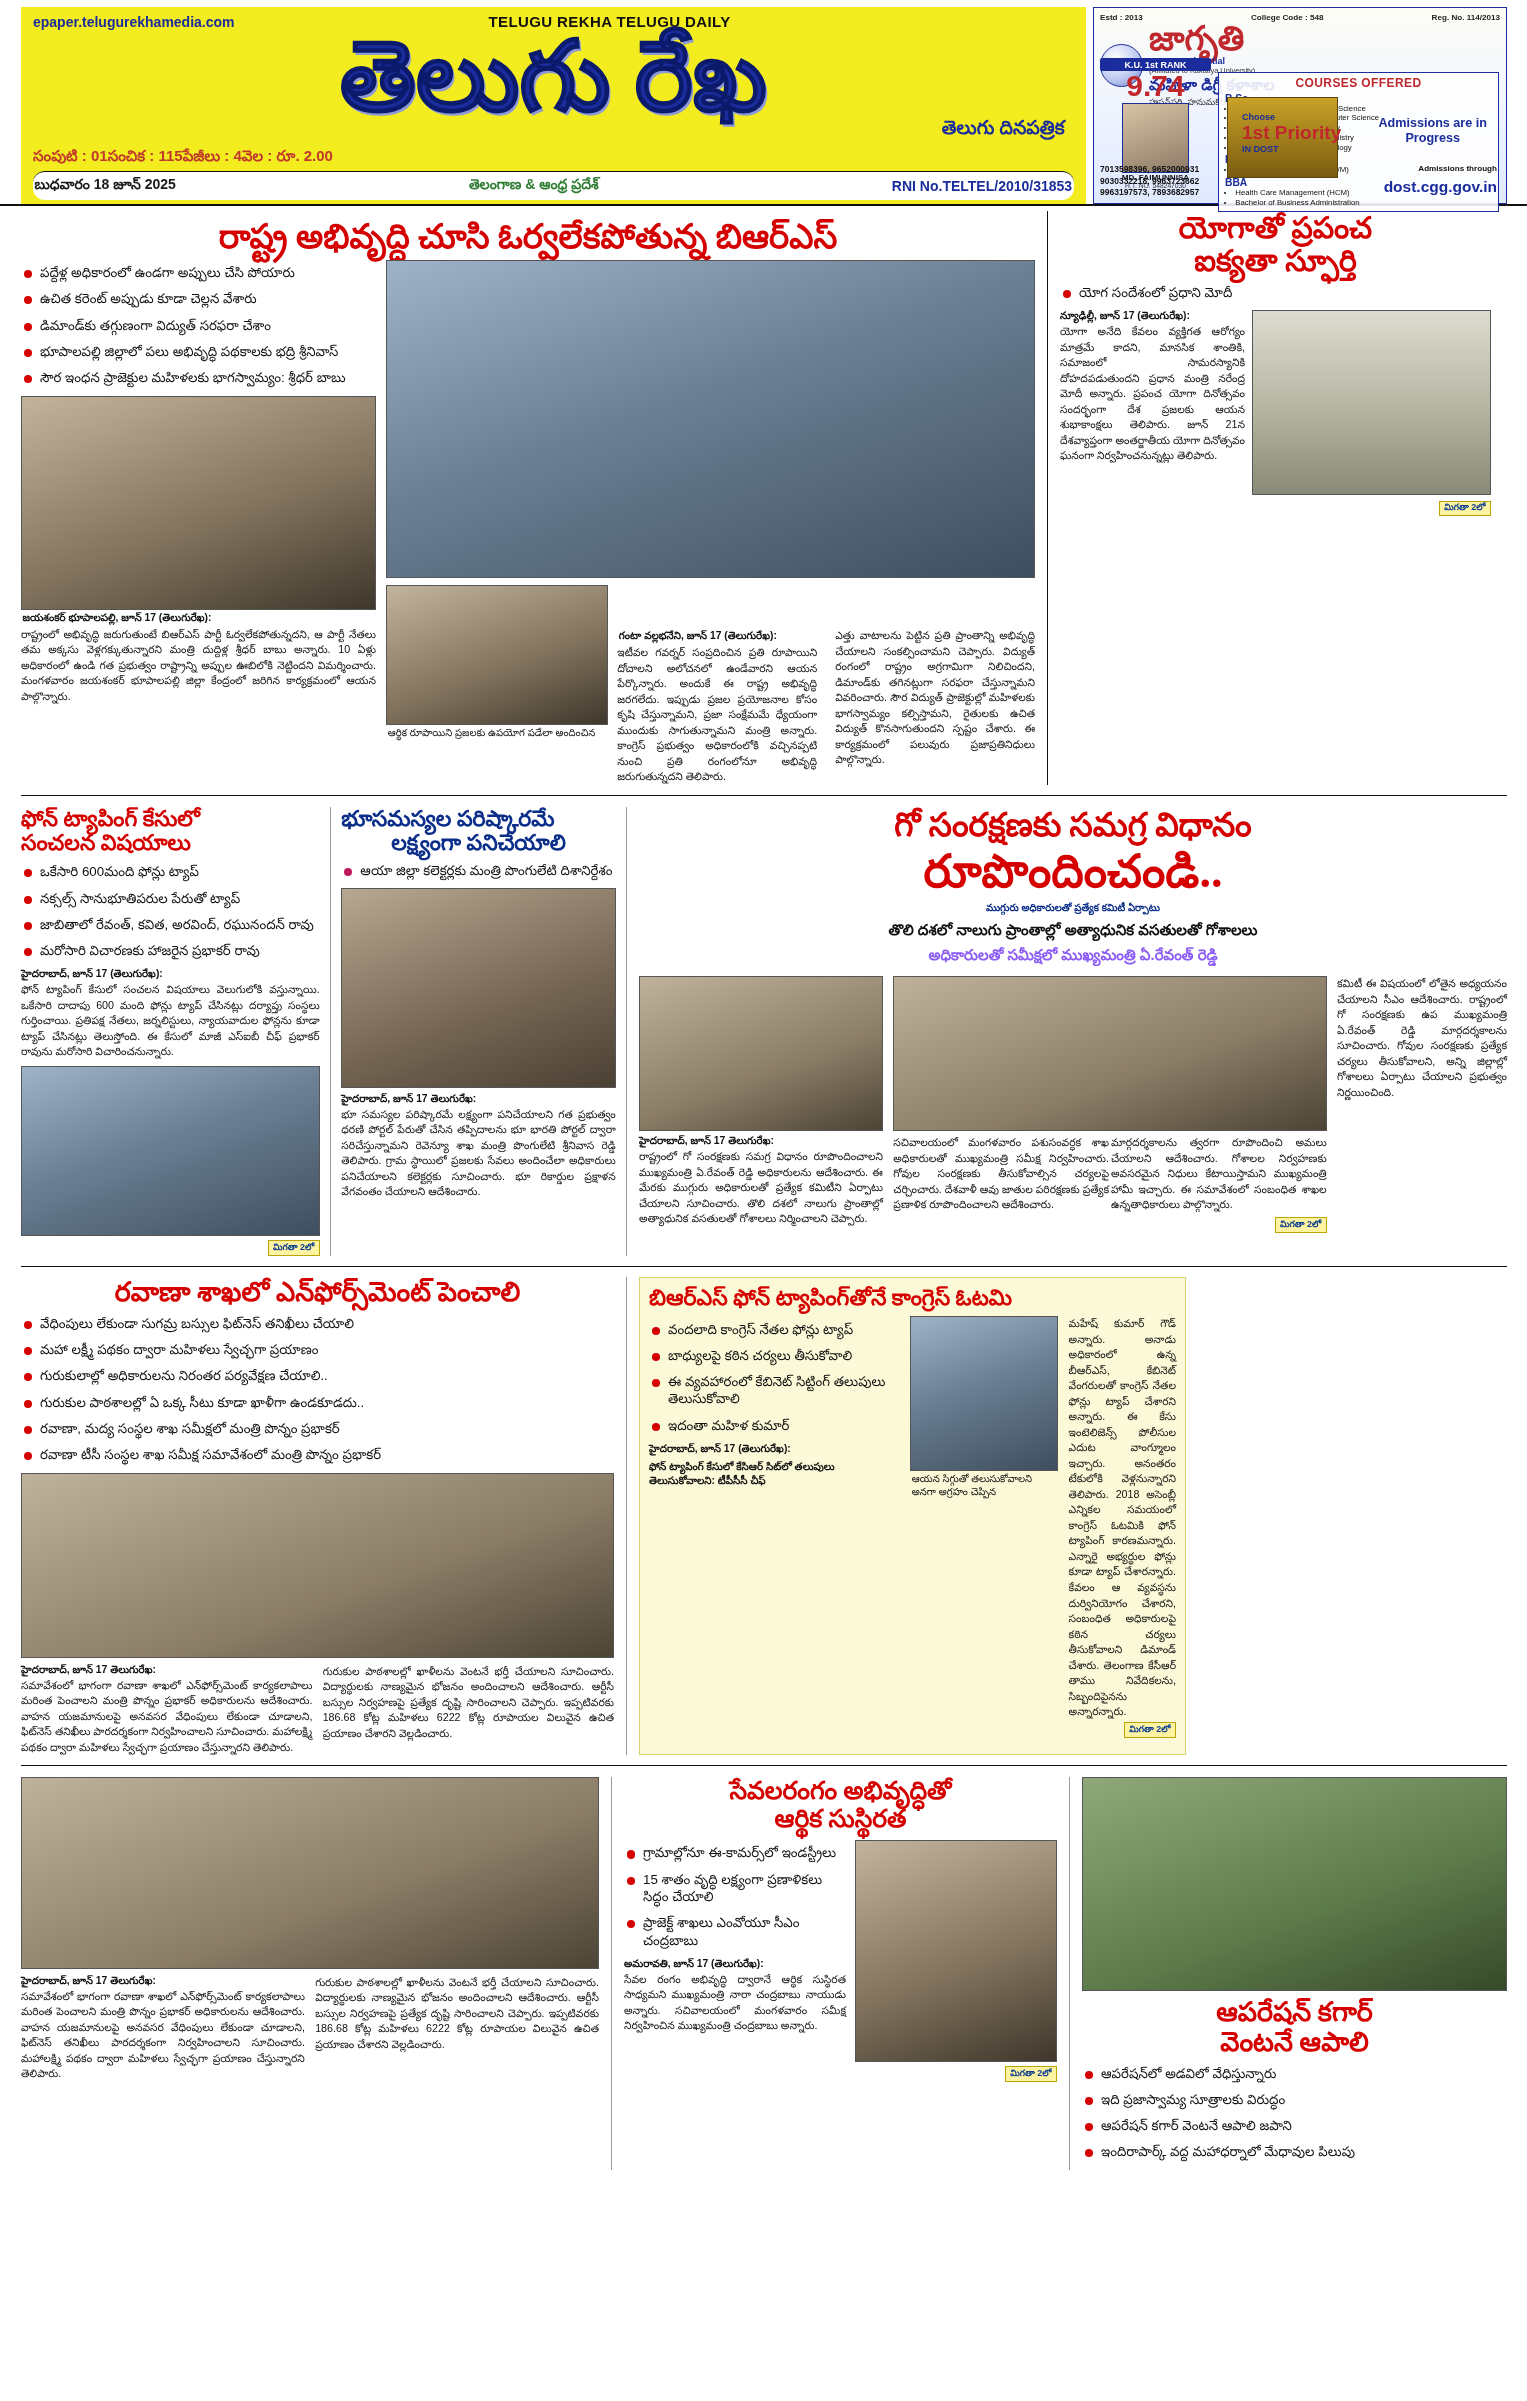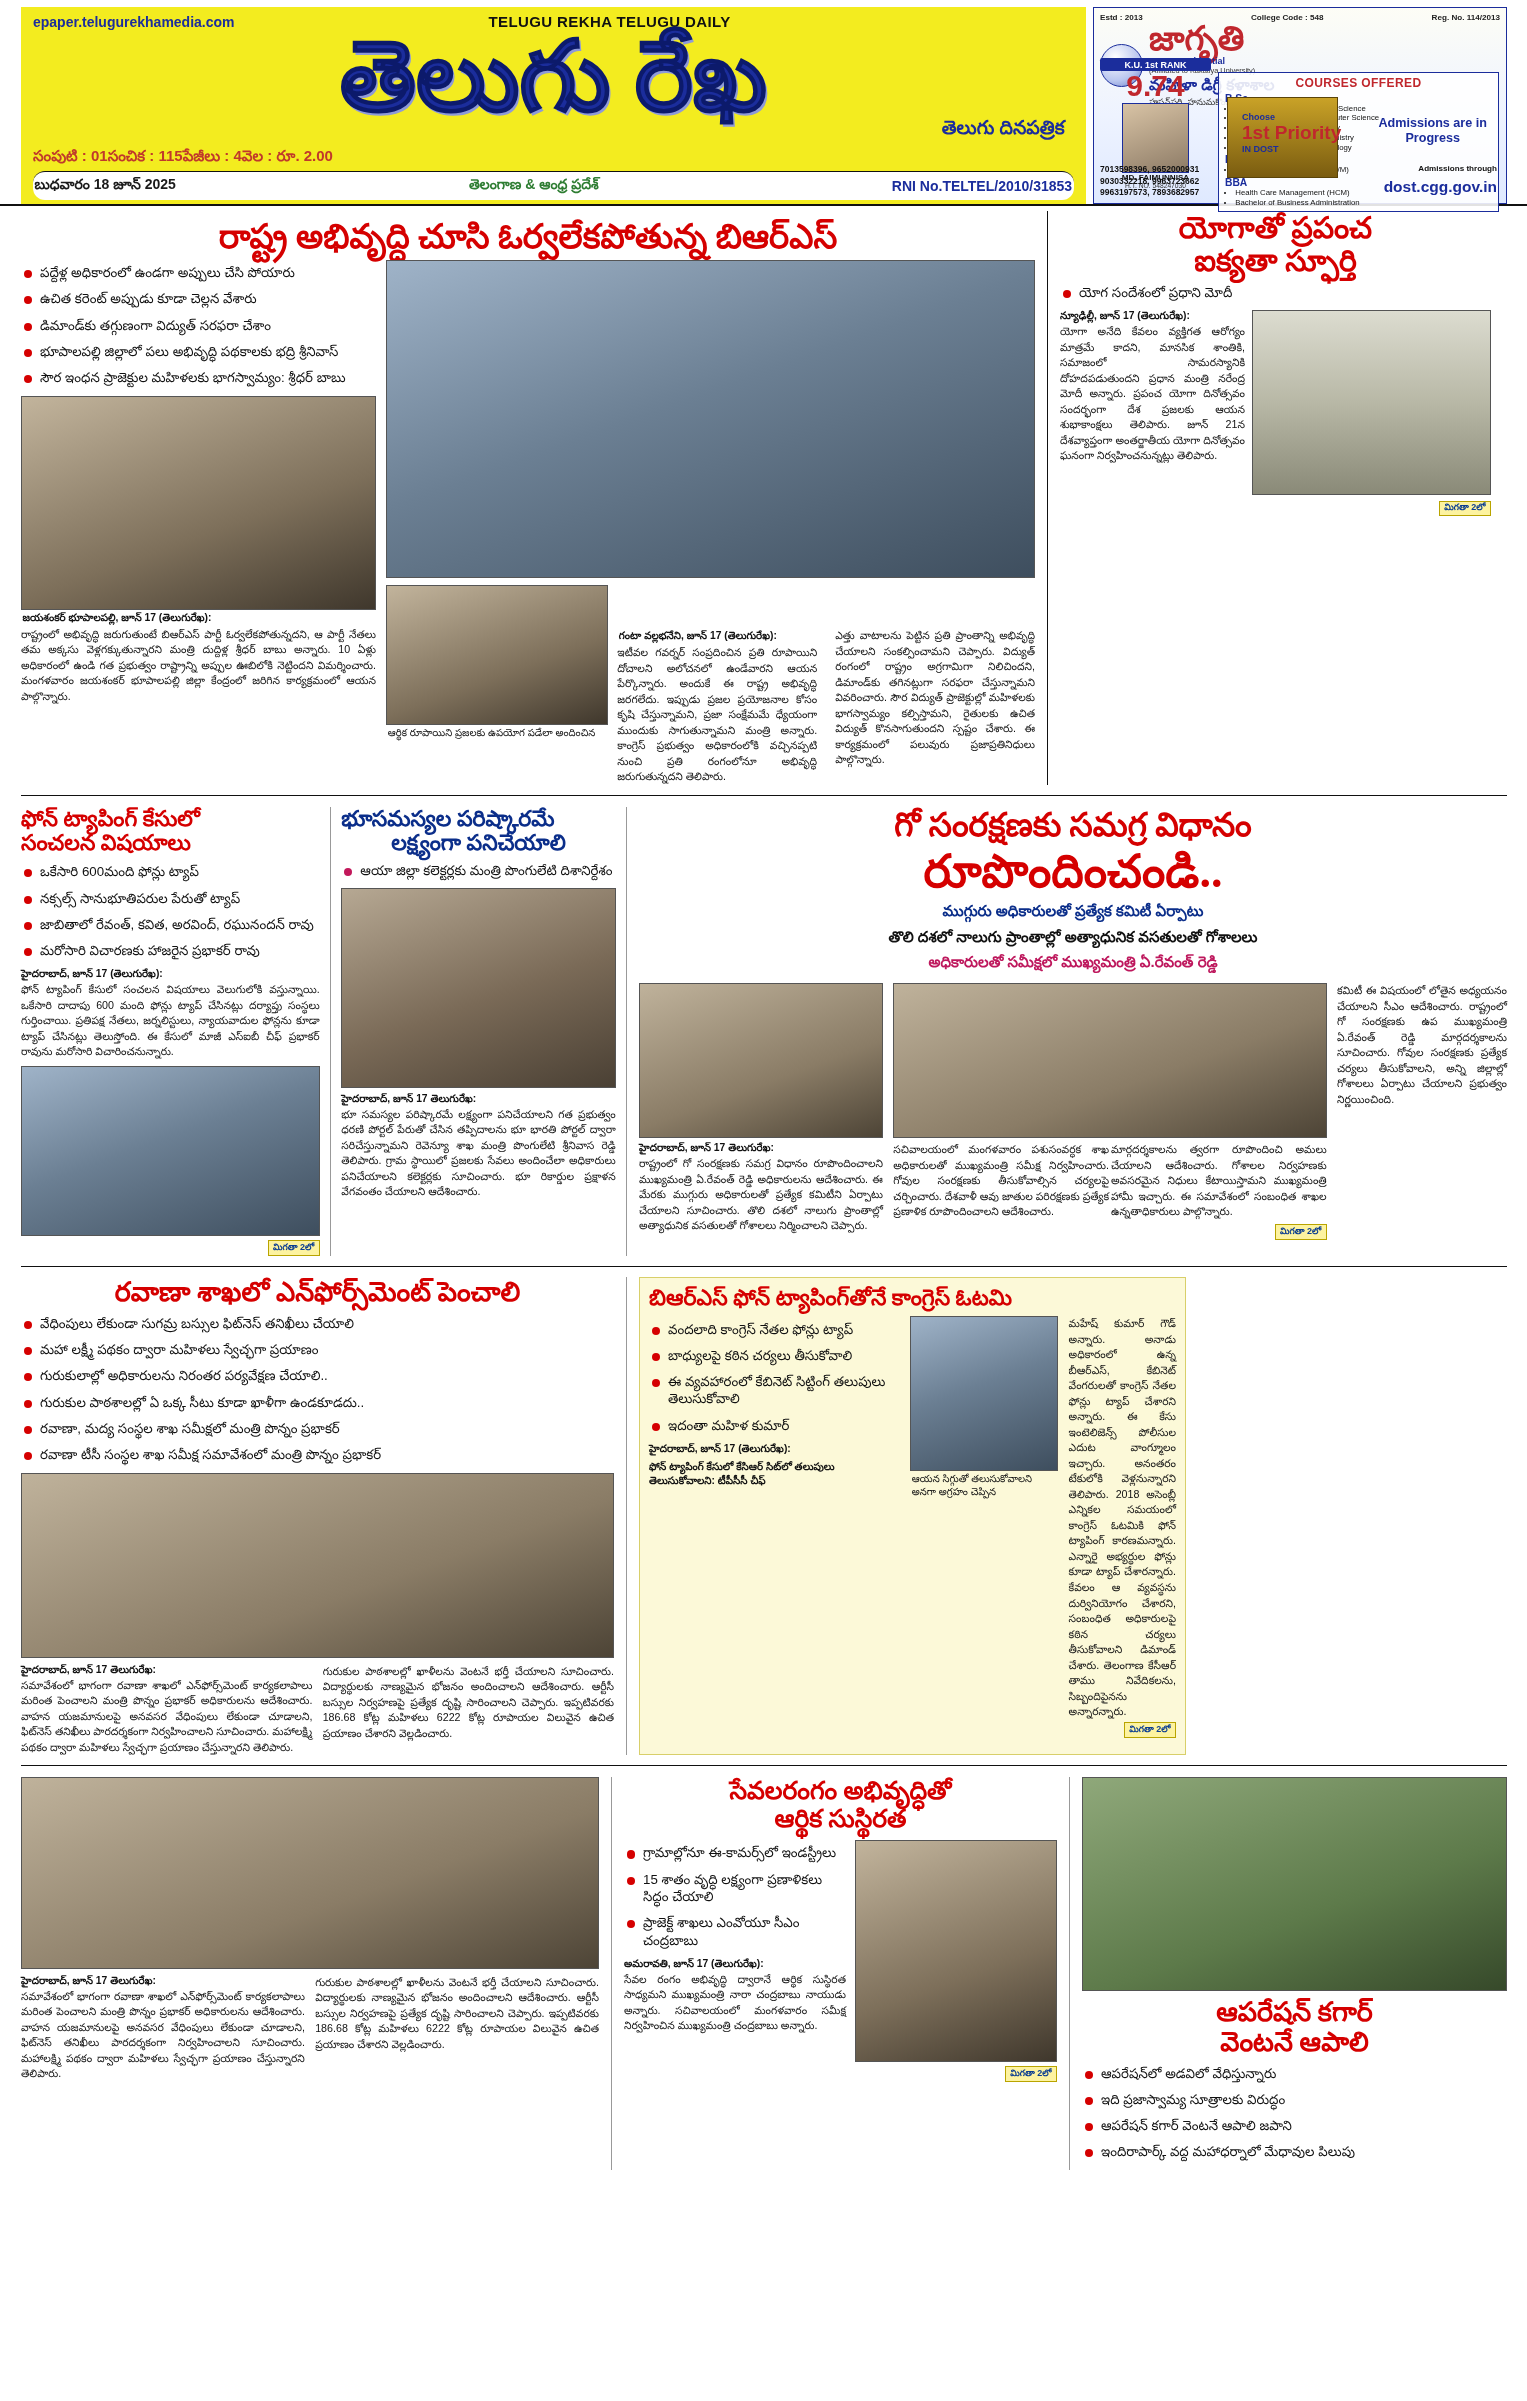--- a/index.html
+++ b/index.html
@@ -404,23 +404,23 @@
         <li>ఆయా జిల్లా కలెక్టర్లకు మంత్రి పొంగులేటి దిశానిర్దేశం</li>
       </ul>
       <div class="photo meeting" style="height:200px; margin-top:4.4px"></div>
       <div class="dateline" style="margin-top:4.4px">హైదరాబాద్, జూన్ 17 తెలుగురేఖ:</div>
       <div class="body-text">భూ సమస్యల పరిష్కారమే లక్ష్యంగా పనిచేయాలని గత ప్రభుత్వం ధరణి పోర్టల్ పేరుతో చేసిన తప్పిదాలను భూ భారతి పోర్టల్ ద్వారా సరిచేస్తున్నామని రెవెన్యూ శాఖ మంత్రి పొంగులేటి శ్రీనివాస రెడ్డి తెలిపారు. గ్రామ స్థాయిలో ప్రజలకు సేవలు అందించేలా అధికారులు పనిచేయాలని కలెక్టర్లకు సూచించారు. భూ రికార్డుల ప్రక్షాళన వేగవంతం చేయాలని ఆదేశించారు.</div>
     </div>
 
     <div style="flex:1; padding-left:12px;">
       <div class="headline-main" style="font-size:33px; padding-top:0">గో సంరక్షణకు సమగ్ర విధానం</div>
       <div class="headline-main" style="font-size:46px; padding-top:0">రూపొందించండి..</div>
-      <div style="text-align:center; color:#0b2e8a; font-weight:bold; font-size:15px">ముగ్గురు అధికారులతో ప్రత్యేక కమిటీ ఏర్పాటు</div>
+      <div style="text-align:center; color:#0b2e8a; font-weight:bold; font-size:10px">ముగ్గురు అధికారులతో ప్రత్యేక కమిటీ ఏర్పాటు</div>
       <div style="text-align:center; color:#111; font-weight:bold; font-size:15px; margin-top:4.4px">తొలి దశలో నాలుగు ప్రాంతాల్లో అత్యాధునిక వసతులతో గోశాలలు</div>
-      <div style="text-align:center; color:#be185d; font-weight:bold; font-size:15px; margin-top:4.4px">అధికారులతో సమీక్షలో ముఖ్యమంత్రి ఏ.రేవంత్ రెడ్డి</div>
+      <div style="text-align:center; color:#8b5cf6; font-weight:bold; font-size:15px; margin-top:4.4px">అధికారులతో సమీక్షలో ముఖ్యమంత్రి ఏ.రేవంత్ రెడ్డి</div>
 
       <div style="display:flex; gap:10.3px; margin-top:9px;">
         <div style="width:244px">
           <div class="photo hall" style="height:155px"></div>
           <div class="dateline" style="margin-top:4.4px">హైదరాబాద్, జూన్ 17 తెలుగురేఖ:</div>
           <div class="body-text">రాష్ట్రంలో గో సంరక్షణకు సమగ్ర విధానం రూపొందించాలని ముఖ్యమంత్రి ఏ.రేవంత్ రెడ్డి అధికారులను ఆదేశించారు. ఈ మేరకు ముగ్గురు అధికారులతో ప్రత్యేక కమిటీని ఏర్పాటు చేయాలని సూచించారు. తొలి దశలో నాలుగు ప్రాంతాల్లో అత్యాధునిక వసతులతో గోశాలలు నిర్మించాలని చెప్పారు.</div>
         </div>
         <div style="flex:1">
           <div class="photo hall" style="height:155px"></div>
           <div style="display:flex; gap:2px; margin-top:4.4px;">

